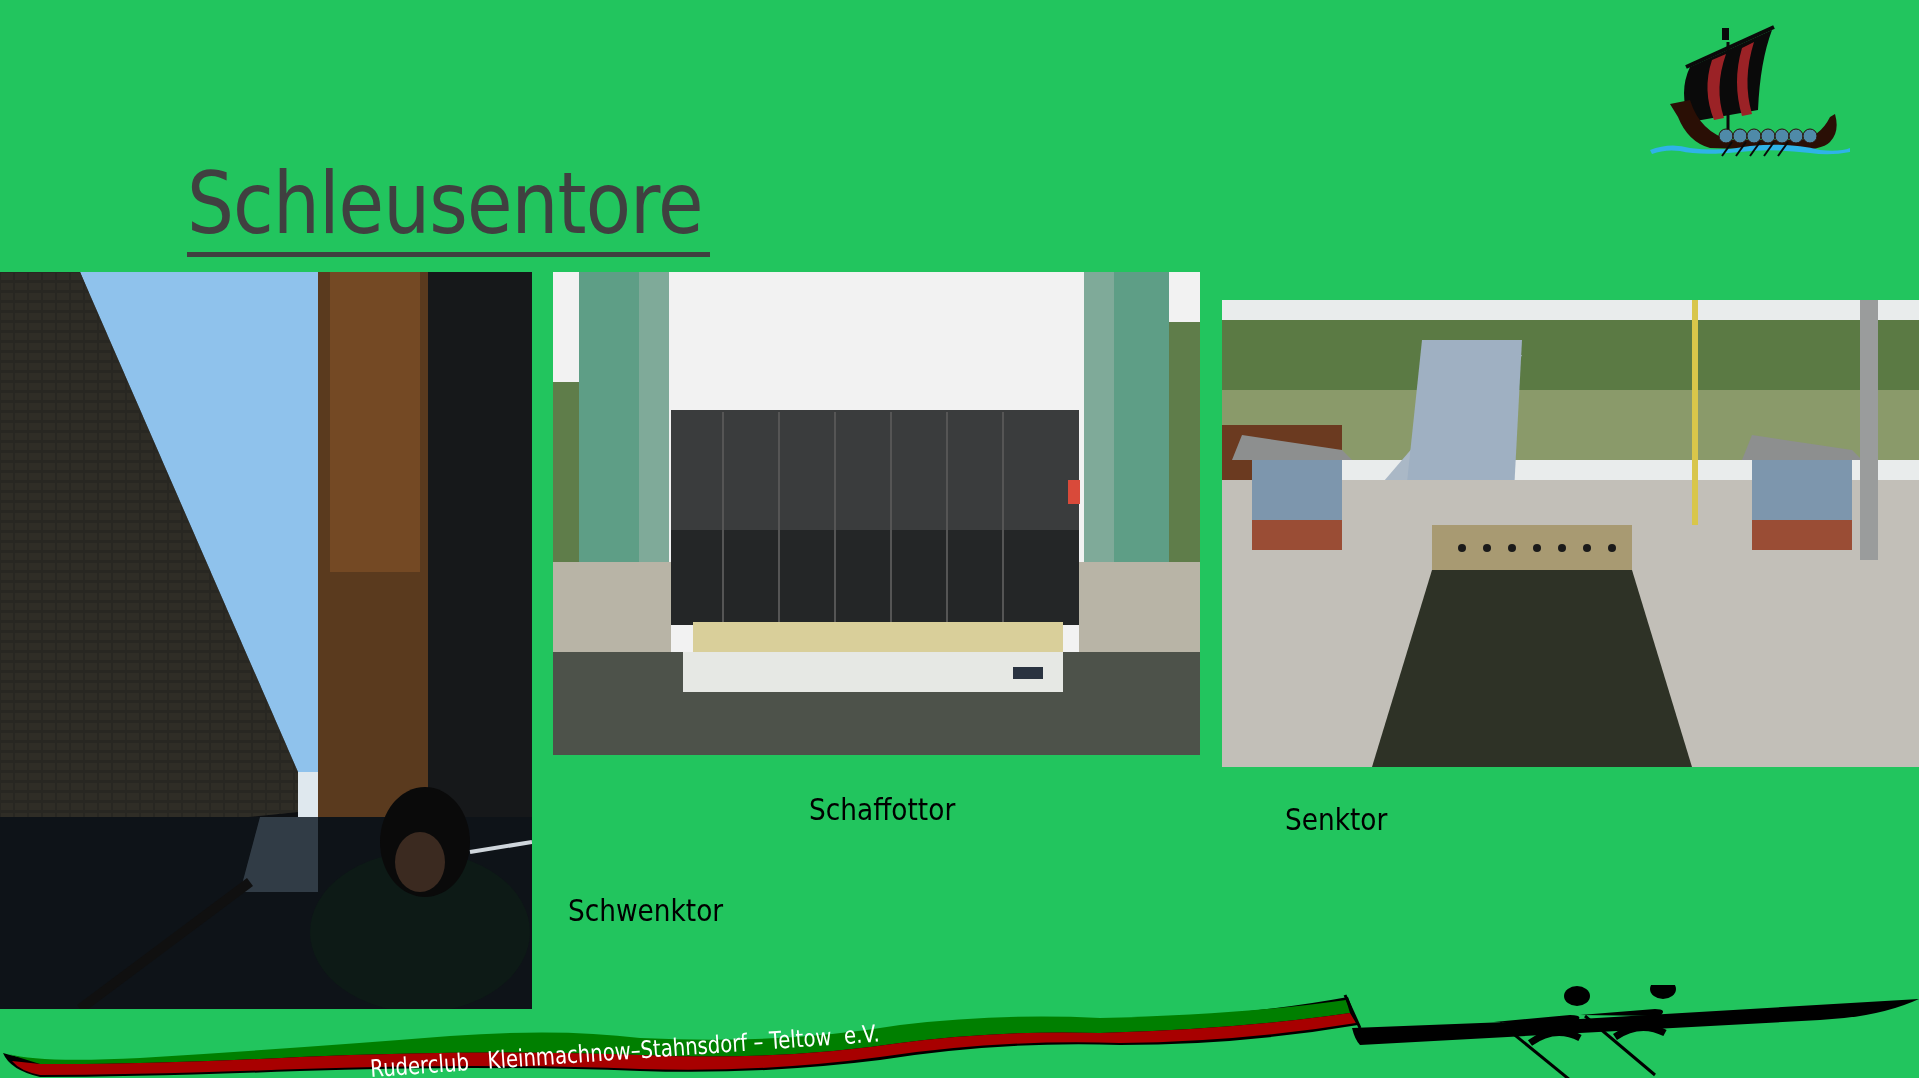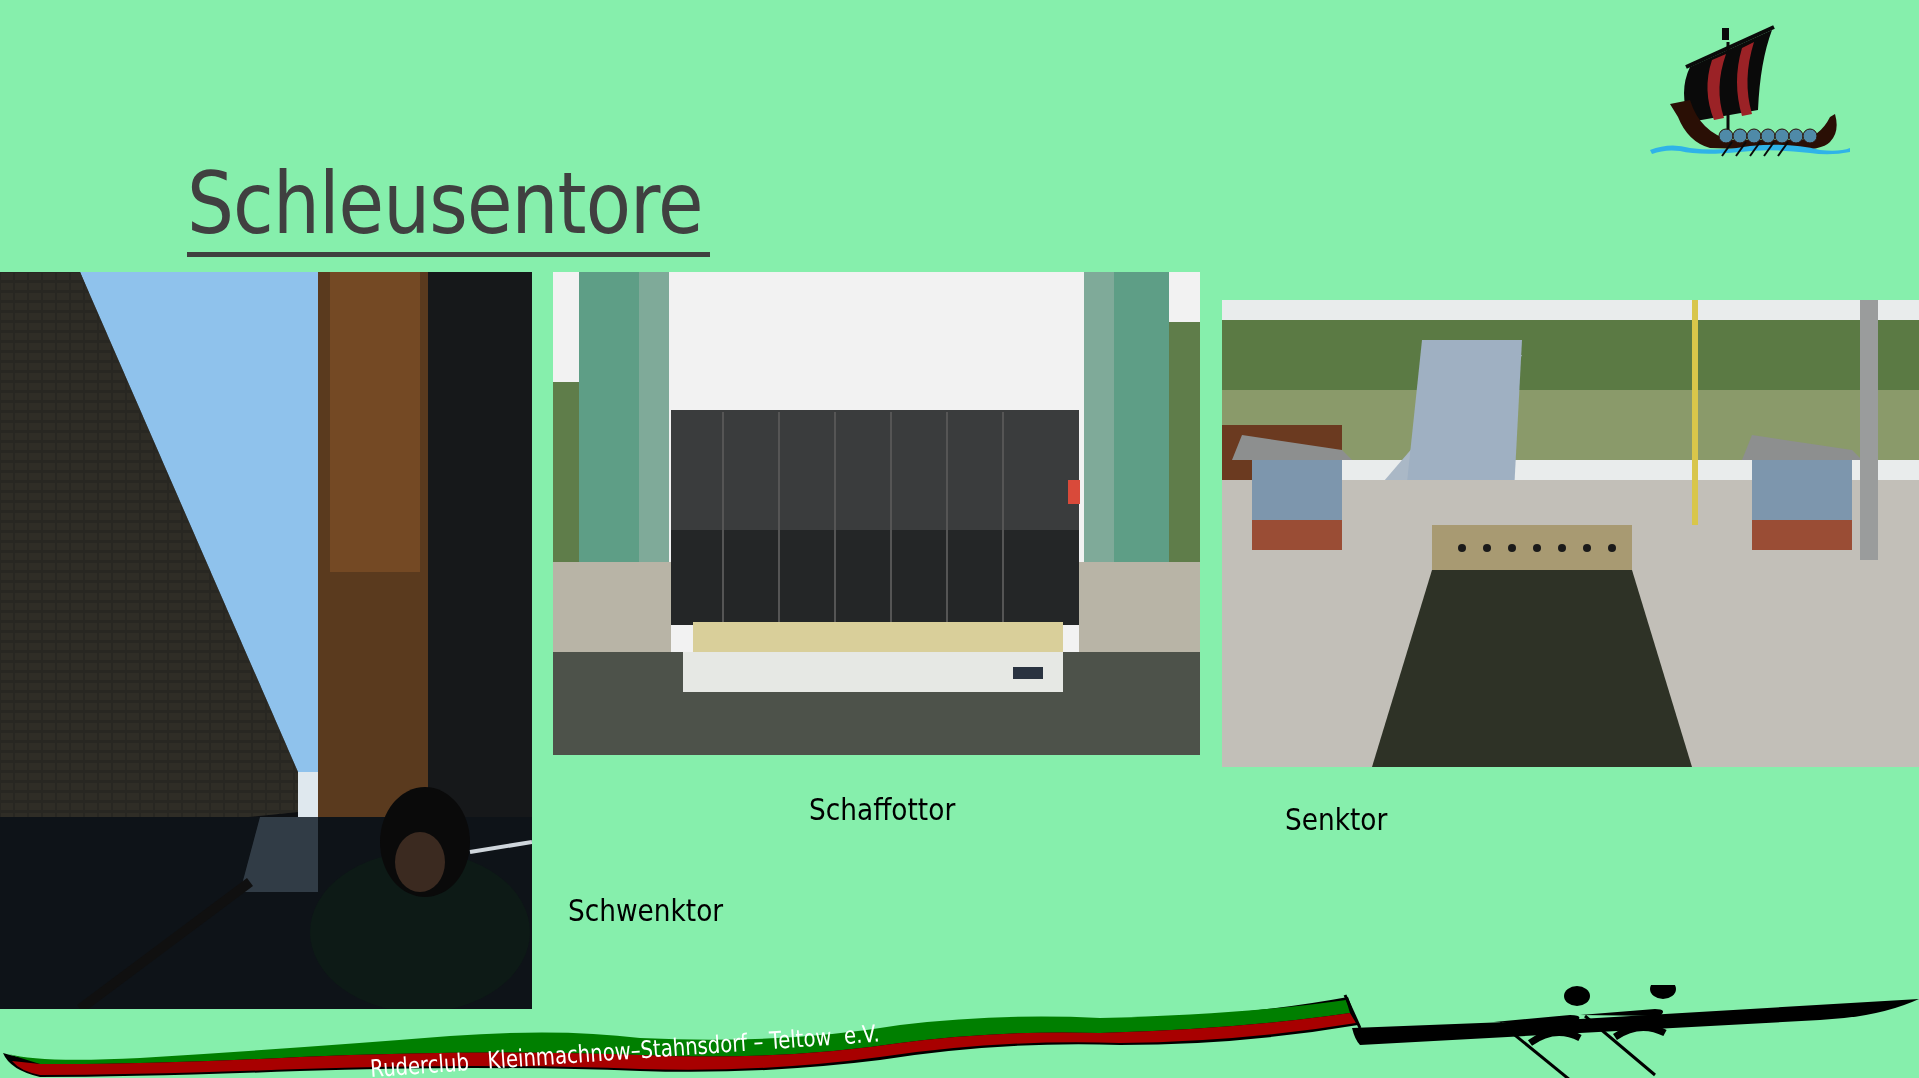--- a/index.html
+++ b/index.html
@@ -1,17 +1,17 @@
 <!DOCTYPE html>
 <html><head>
 <meta charset="utf-8">
 <style>
   html, body { margin:0; padding:0; background:#ffffff; }
   body { width:1919px; height:1078px; position:relative; overflow:hidden; font-family:"Liberation Sans", "DejaVu Sans", sans-serif; }
-  .slide { position:absolute; left:0; top:0; width:1919px; height:1078px; background:#86efac; }
+  .slide { position:absolute; left:0; top:0; width:1919px; height:1078px; background:#22c55e; }
   .title { position:absolute; left:187px; top:160px; font-size:86px; color:#404040; letter-spacing:-1px; font-family:"DejaVu Sans", sans-serif; font-weight:normal; transform:scaleX(0.86); transform-origin:left top; line-height:1; }
   .title-underline { position:absolute; left:187px; top:252px; width:523px; height:5px; background:#404040; }
   .logo { position:absolute; left:1650px; top:22px; width:215px; height:135px; }
   .photo { position:absolute; overflow:hidden; }
   .caption { position:absolute; font-size:30px; color:#000; font-family:"DejaVu Sans", sans-serif; transform:scaleX(0.88); transform-origin:left top; }
   .banner { position:absolute; left:0; top:985px; width:1919px; height:93px; }
 </style>
 </head>
 <body>
 

